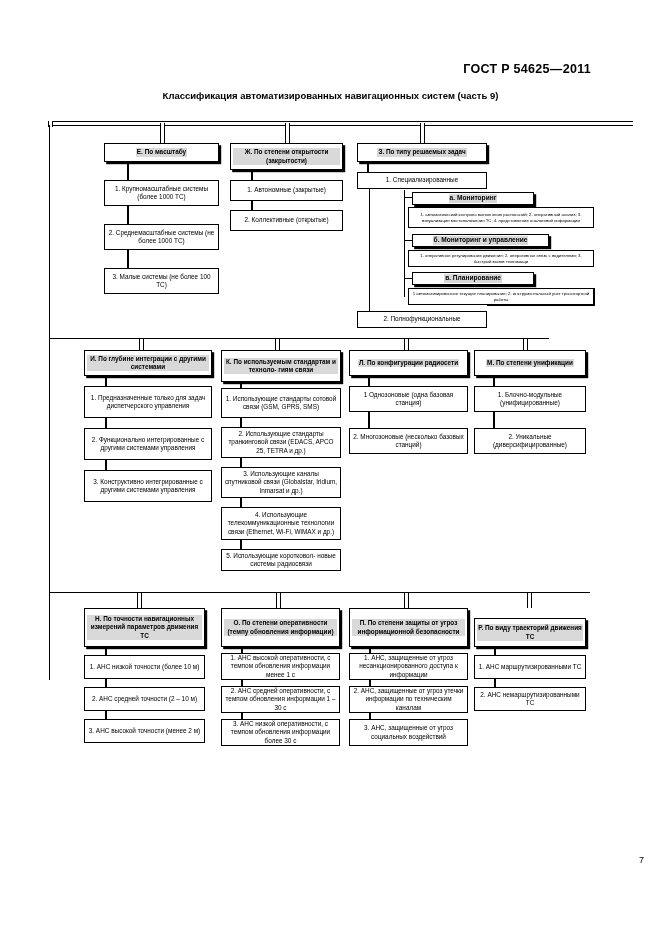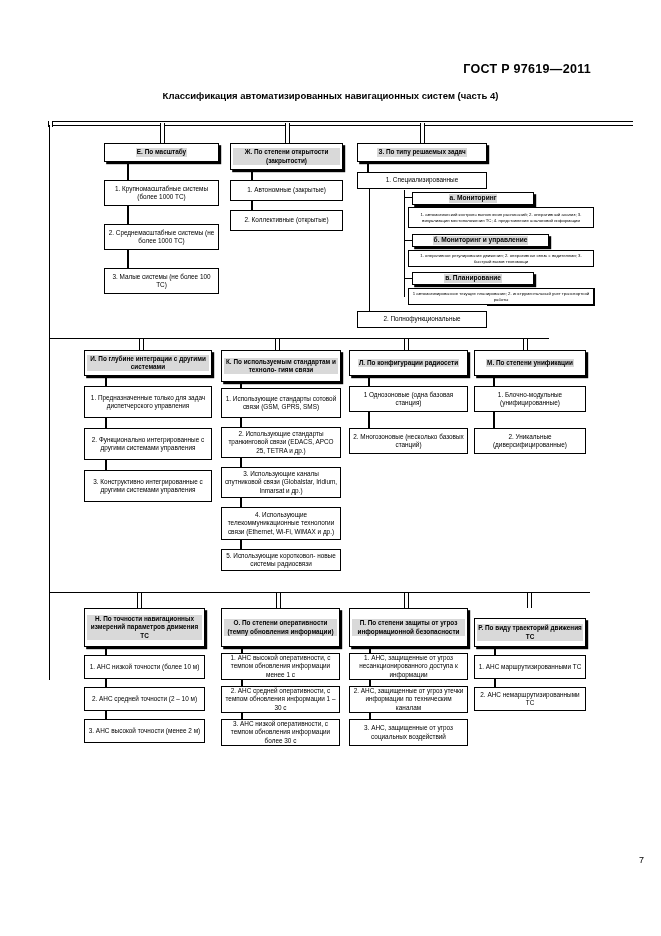--- a/index.html
+++ b/index.html
@@ -29,22 +29,22 @@
   .h{height:1px;}
   .v2{width:2.4px;}
   .v1{width:1.3px;}
   .h1{height:1.3px;}
   .dbl{position:absolute;width:3px;background:#fff;border-left:1px solid #000;border-right:1px solid #000;}
   .dblh{position:absolute;height:3px;background:#fff;border-top:1px solid #000;border-bottom:1px solid #000;}
 </style>
 </head>
 <body>
 
-<div class="abs" id="std-code">ГОСТ Р 97619—2011</div>
-<div class="abs" id="diagram-title">Классификация автоматизированных навигационных систем (часть 4)</div>
+<div class="abs" id="std-code">ГОСТ Р 54625—2011</div>
+<div class="abs" id="diagram-title">Классификация автоматизированных навигационных систем (часть 9)</div>
 <div class="abs" id="page-number">7</div>
 
 <div class="dblh" style="left:48px;top:121px;width:585px;"></div>
 
 <div class="dbl" style="left:48px;top:121px;height:6px;"></div>
 <div class="ln v" style="left:49px;top:125px;width:1.2px;height:555px;"></div>
 
 <div class="dbl" style="left:160px;top:123px;height:22px;"></div>
 <div class="dbl" style="left:285px;top:123px;height:22px;"></div>
 <div class="dbl" style="left:420px;top:123px;height:22px;"></div>

